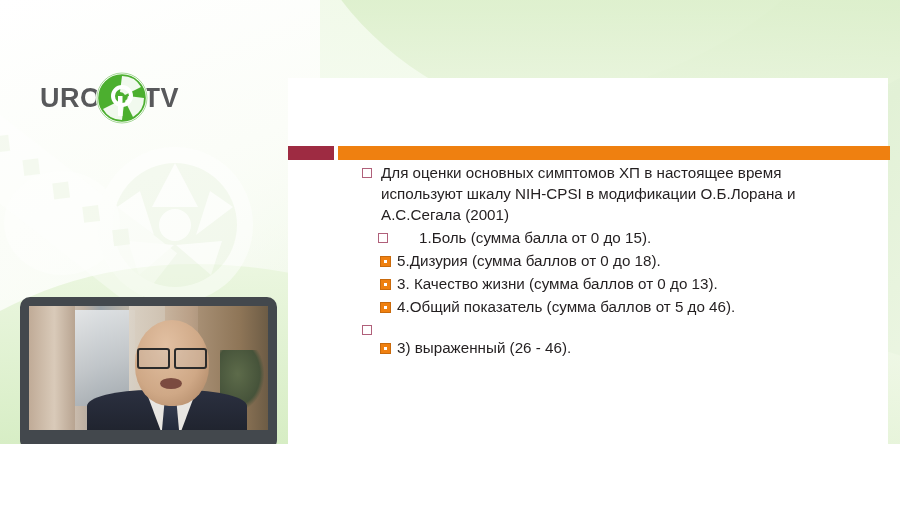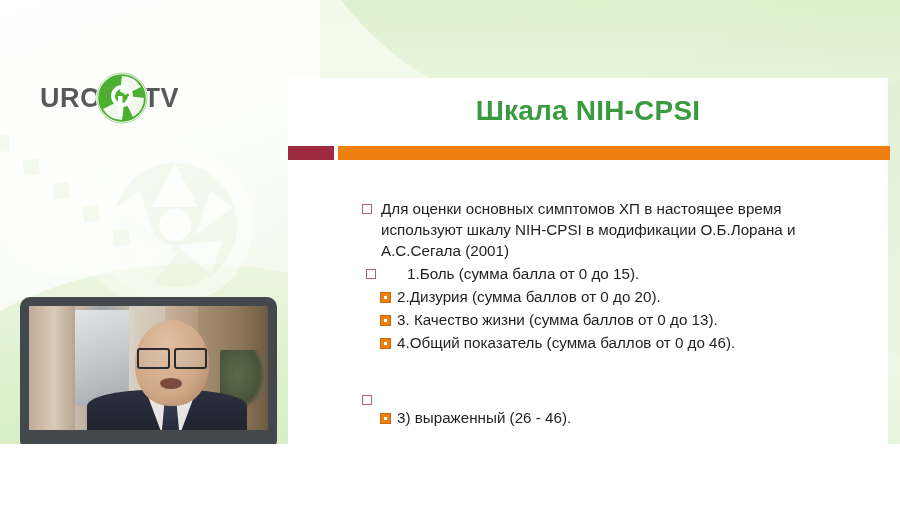--- a/index.html
+++ b/index.html
@@ -141,22 +141,22 @@
     width:8px;height:8px;border:1.6px solid #b0607a;background:transparent;
     margin-right:9px;
   }
   .mk-solid{
     width:9px;height:9px;background:#ef8010;border:1px solid #c96a0c;
     position:relative;margin-right:6px;
   }
   .mk-solid:after{
     content:"";position:absolute;left:2.5px;top:2.5px;width:3px;height:3px;background:#fff;
   }
-  .lvl0{margin-left:0;margin-top:36px;}
-  .lvl0b{margin-left:4px;}
+  .lvl0{margin-left:0;}
+  .lvl0b{margin-left:16px;}
   .lvl0b .tx{padding-left:22px;}
   .lvl1{margin-left:18px;}
   .b-para .tx{max-width:470px;}
 </style>
 </head>
 <body>
 
 <div class="slide">
 
   <div class="swoosh sw-top-mid"></div>
@@ -229,52 +229,51 @@
           <div class="vid-mouth"></div>
         </div>
       </div>
     </div>
     <div class="monitor-neck"></div>
     <div class="monitor-base"></div>
   </div>
 
   <div class="panel"></div>
 
-  <div class="slide-title">Шкала NIH-CPSI</div>
 
   <div class="bar-row">
     <div class="bar-red"></div>
     <div class="bar-orange"></div>
   </div>
 
   <div class="bullets">
 
     <div class="b-item lvl0 b-para">
       <span class="mk mk-hollow"></span>
       <span class="tx">Для оценки основных симптомов ХП в настоящее время используют шкалу NIH-CPSI в модификации О.Б.Лорана и А.С.Сегала (2001)</span>
     </div>
 
     <div class="b-item lvl0b">
       <span class="mk mk-hollow"></span>
       <span class="tx">1.Боль (сумма балла от 0 до 15).</span>
     </div>
 
     <div class="b-item lvl1">
       <span class="mk mk-solid"></span>
-      <span class="tx">2.Дизурия (сумма баллов от 0 до 20).</span>
+      <span class="tx">5.Дизурия (сумма баллов от 0 до 18).</span>
     </div>
 
     <div class="b-item lvl1">
       <span class="mk mk-solid"></span>
       <span class="tx">3. Качество жизни (сумма баллов от 0 до 13).</span>
     </div>
 
     <div class="b-item lvl1">
       <span class="mk mk-solid"></span>
-      <span class="tx">4.Общий показатель (сумма баллов от 0 до 46).</span>
+      <span class="tx">4.Общий показатель (сумма баллов от 5 до 46).</span>
     </div>
 
     <div class="b-item lvl0">
       <span class="mk mk-hollow"></span>
     </div>
 
 
 
     <div class="b-item lvl1">
       <span class="mk mk-solid"></span>

